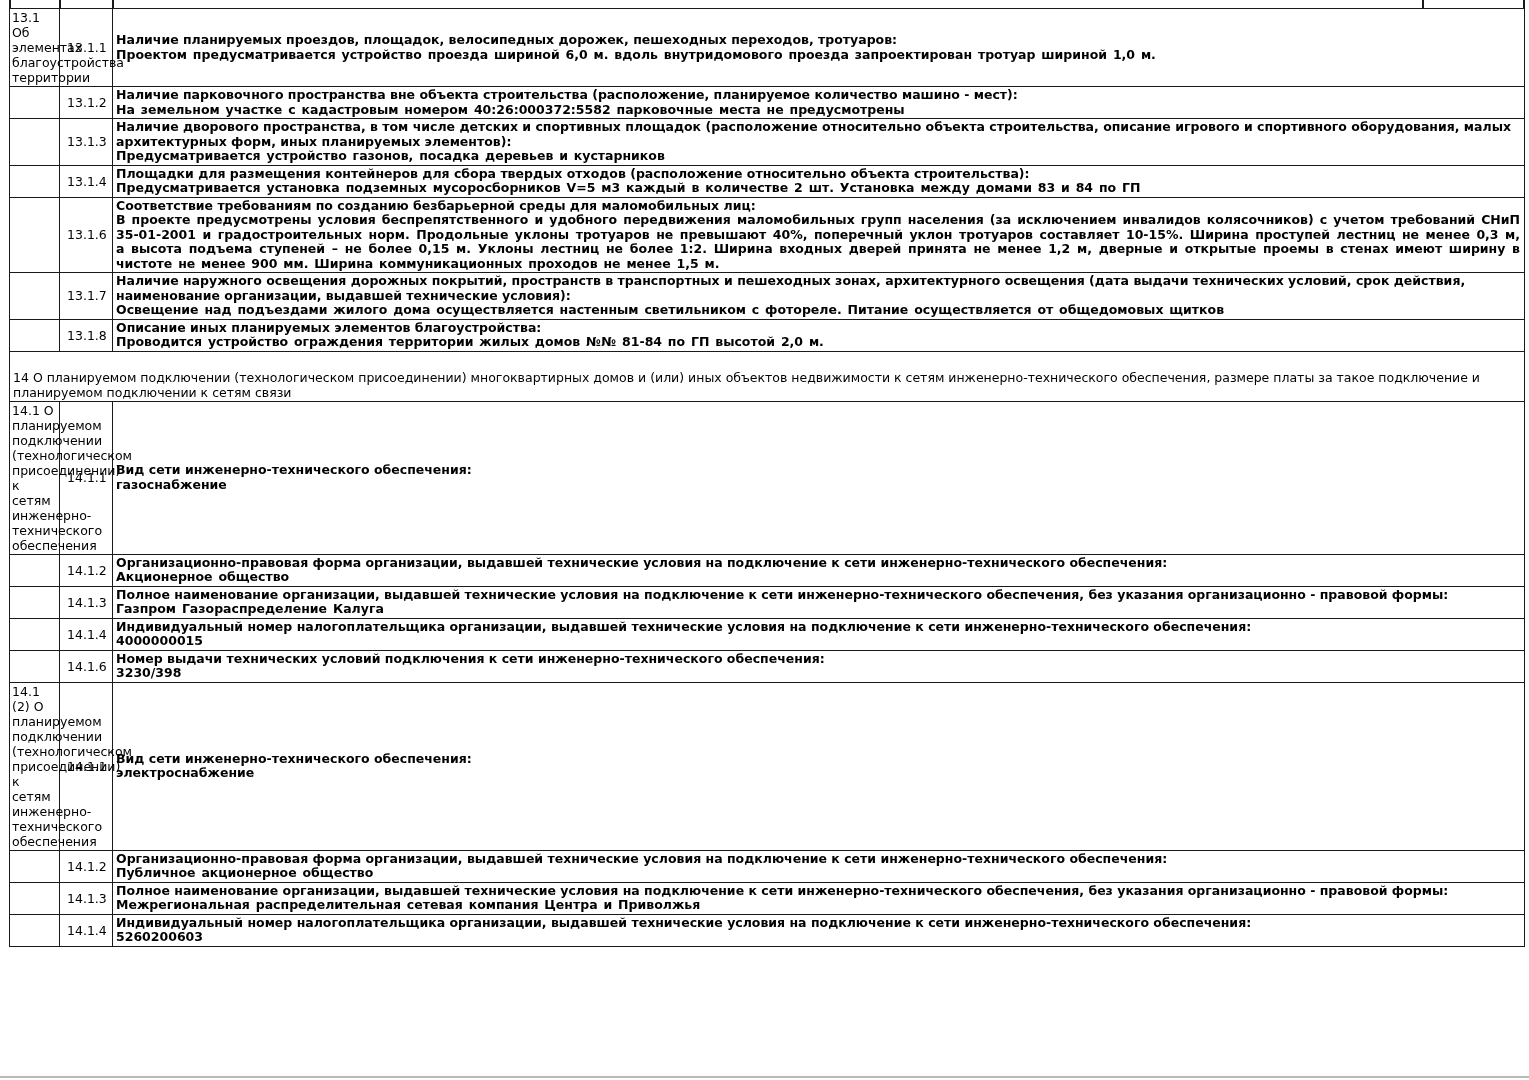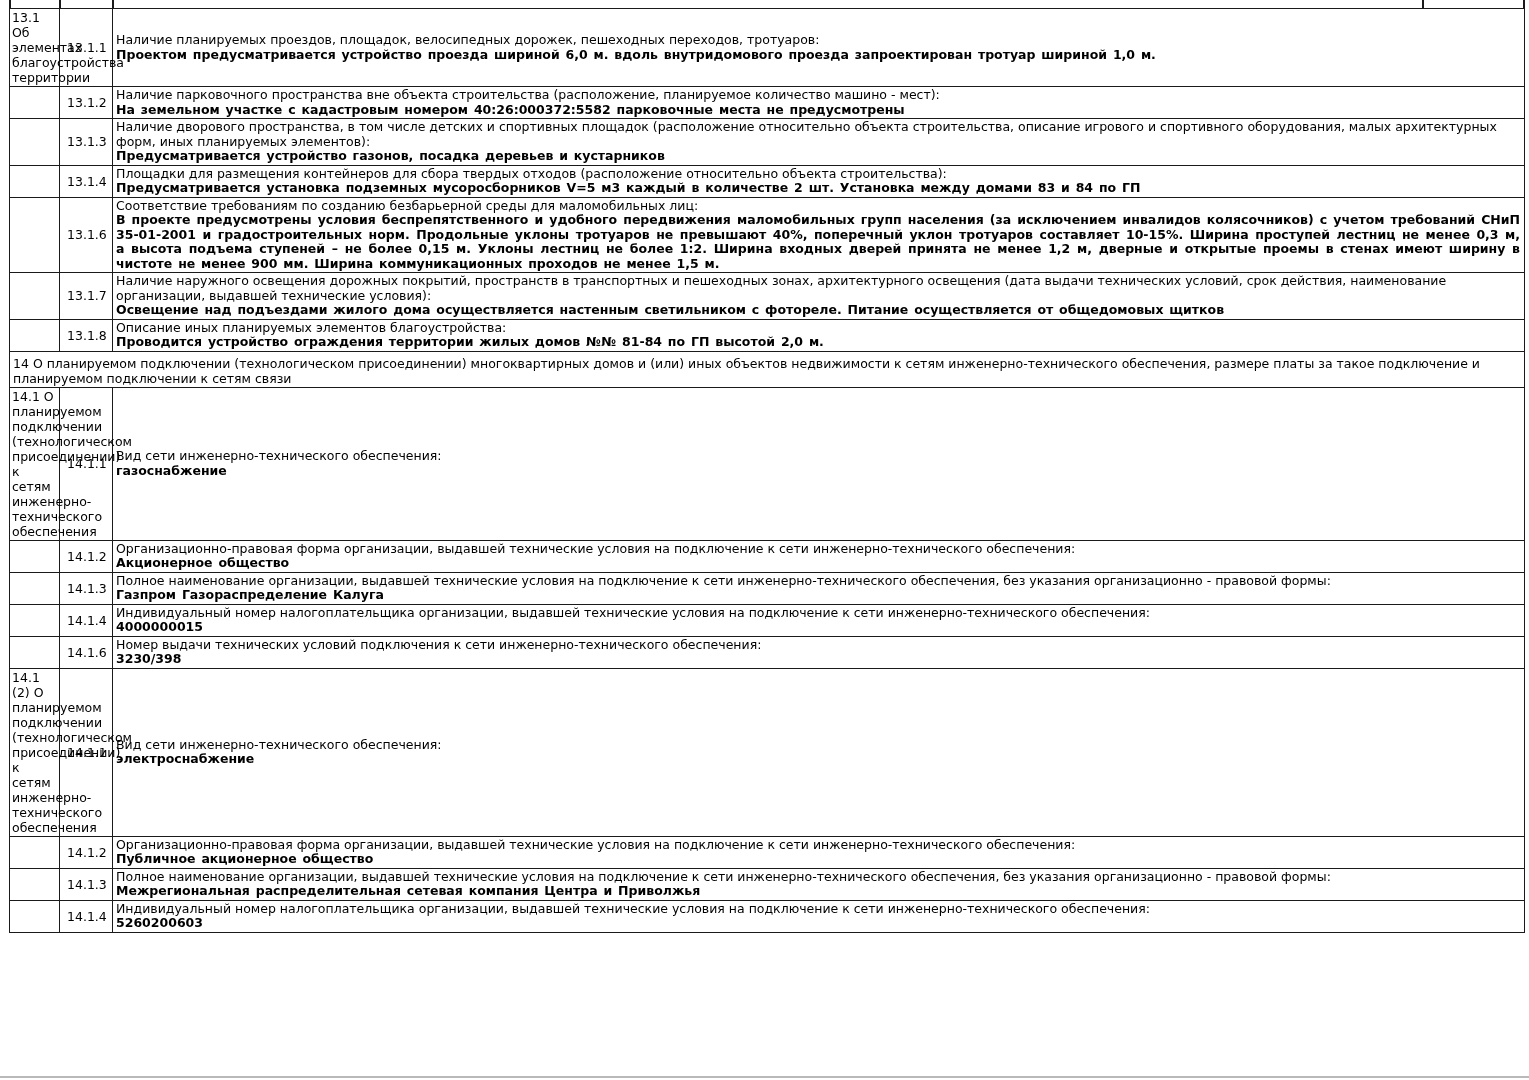--- a/index.html
+++ b/index.html
@@ -39,25 +39,25 @@
     width: 53px;
     padding: 1px 0 1px 7px;
     line-height: 15px;
     margin-left: 36px;
   }
   td.content-cell {
     padding: 1px 4px 1px 3px;
     line-height: 14.5px;
   }
   td.section-header-cell {
-    padding: 4px 4px 1px 3px;
+    padding: 18px 4px 1px 3px;
     line-height: 15px;
     vertical-align: top;
   }
-  .row-label { font-weight: normal; }
+  .row-label { font-weight: bold; }
   .row-value {
     font-weight: bold;
     text-align: justify;
     word-spacing: 1.5px;
   }
   .stub {
     position: absolute;
     top: 0;
     width: 2px;
     height: 9px;

